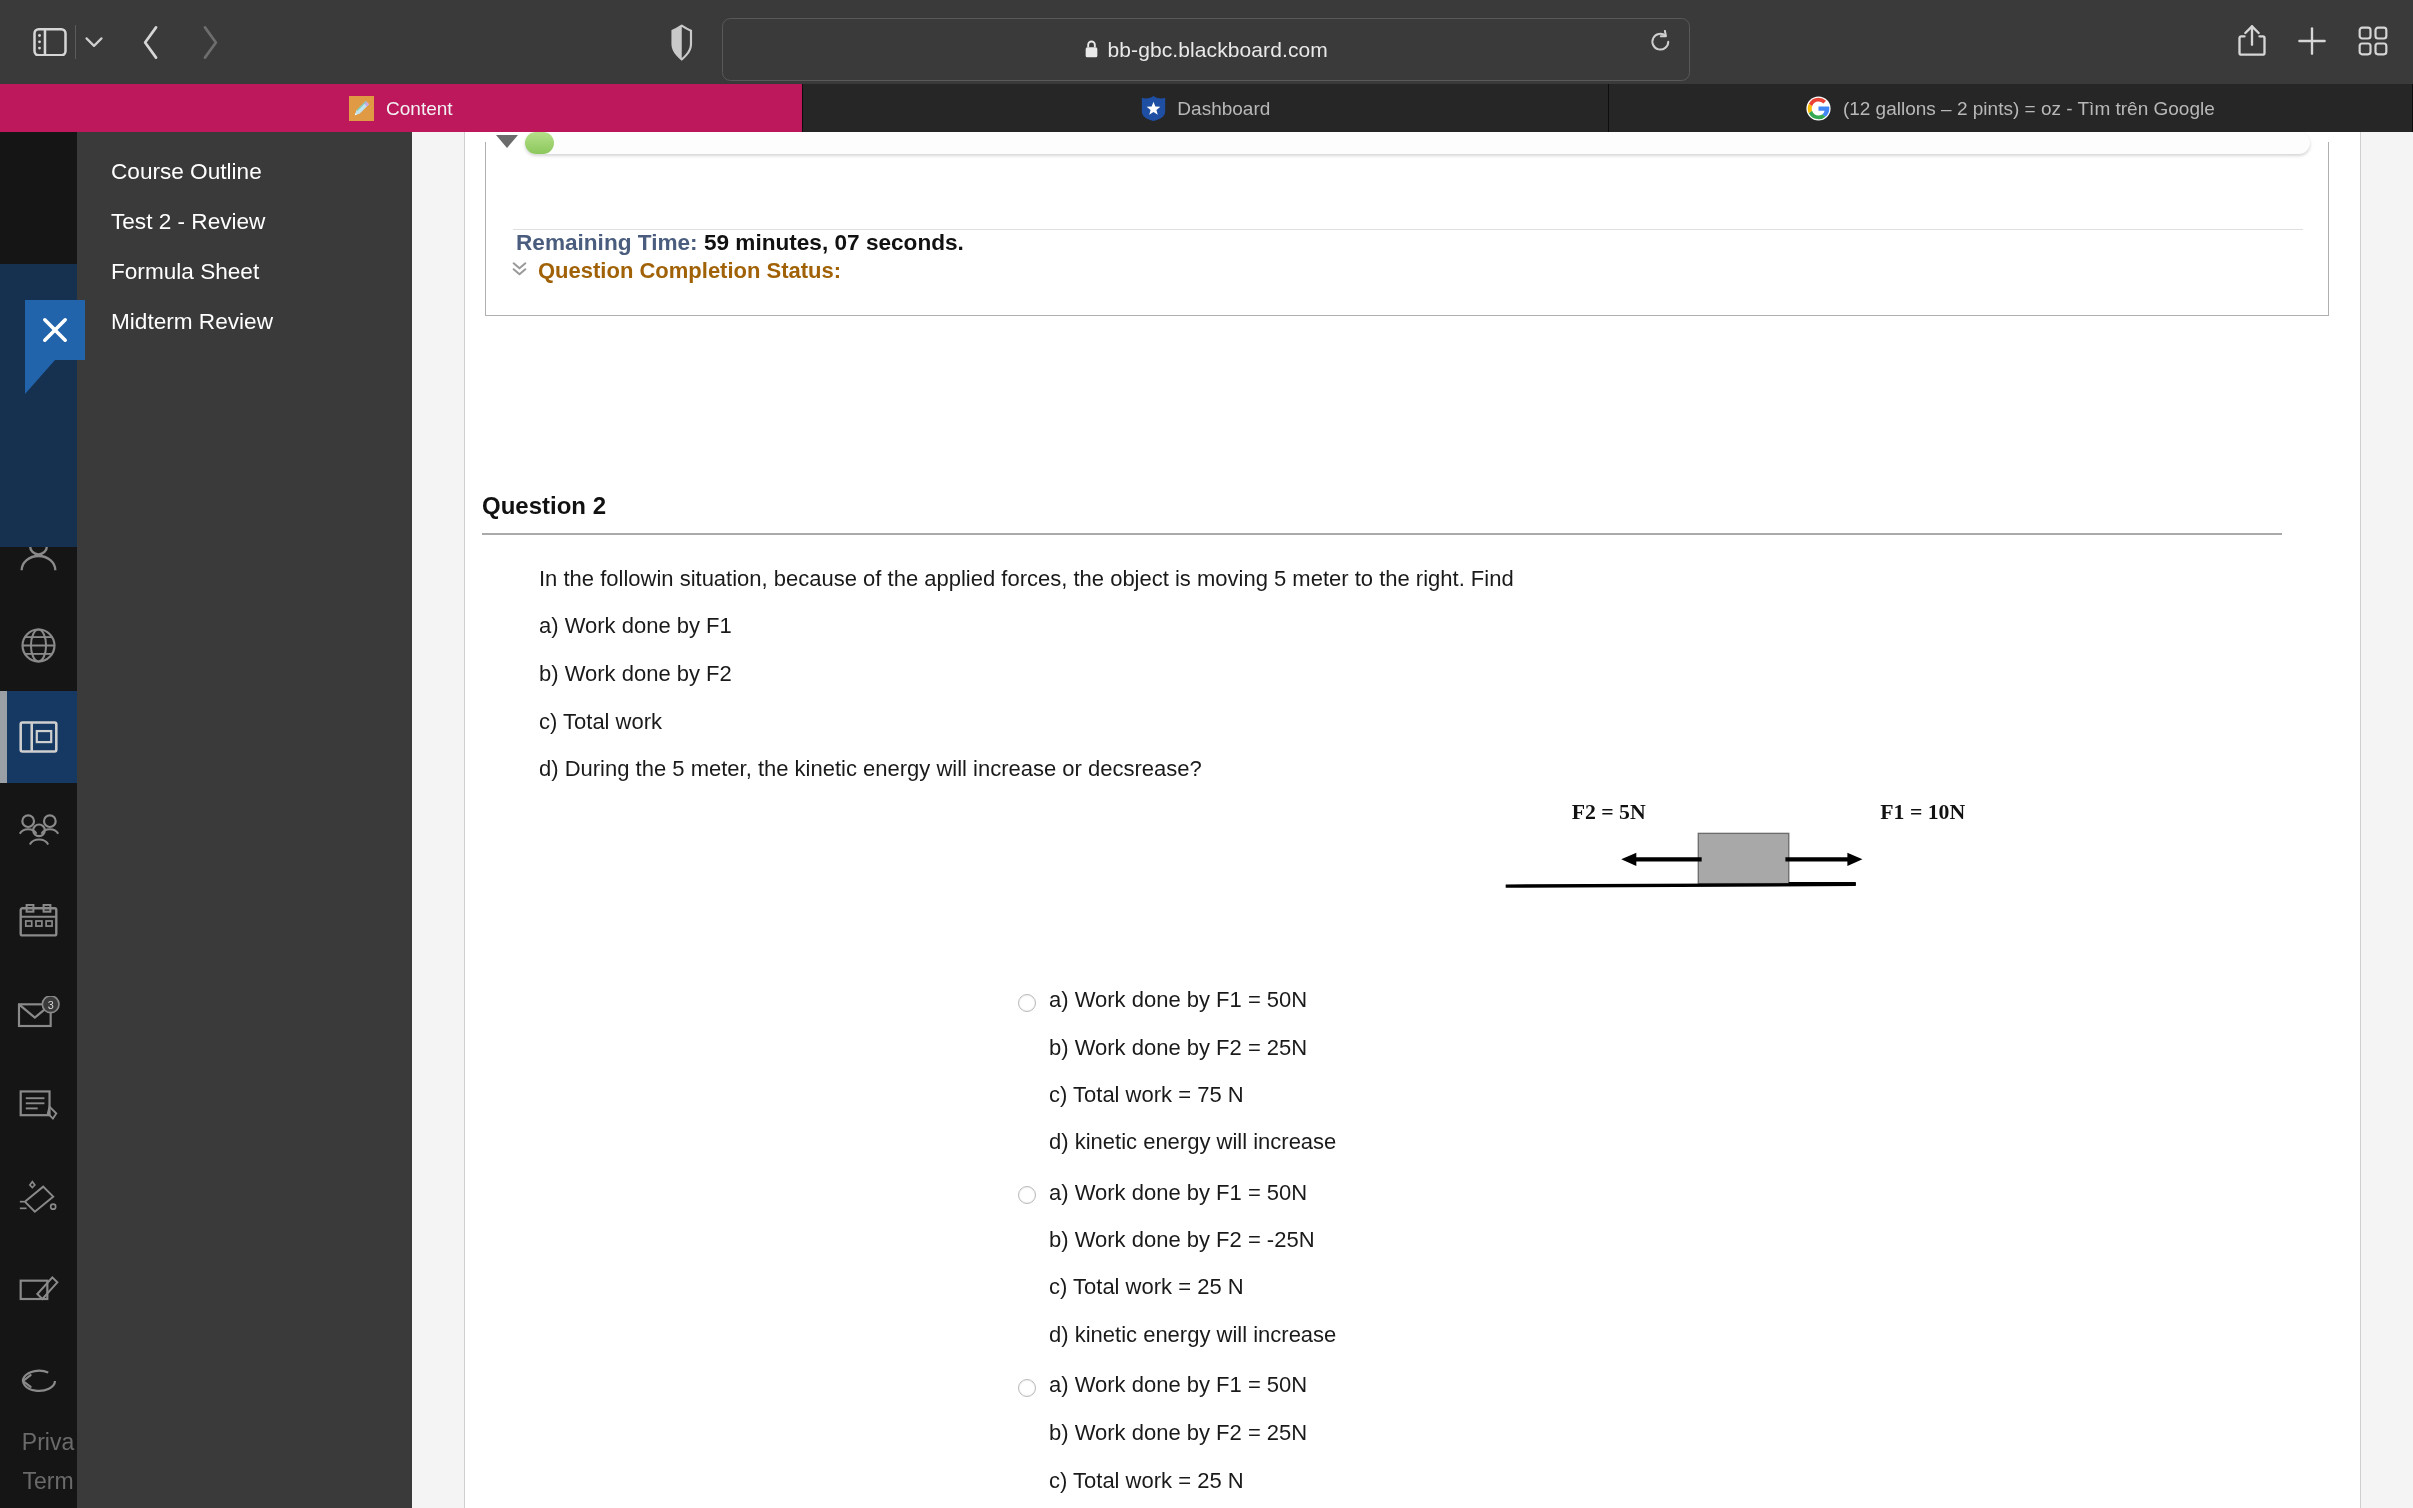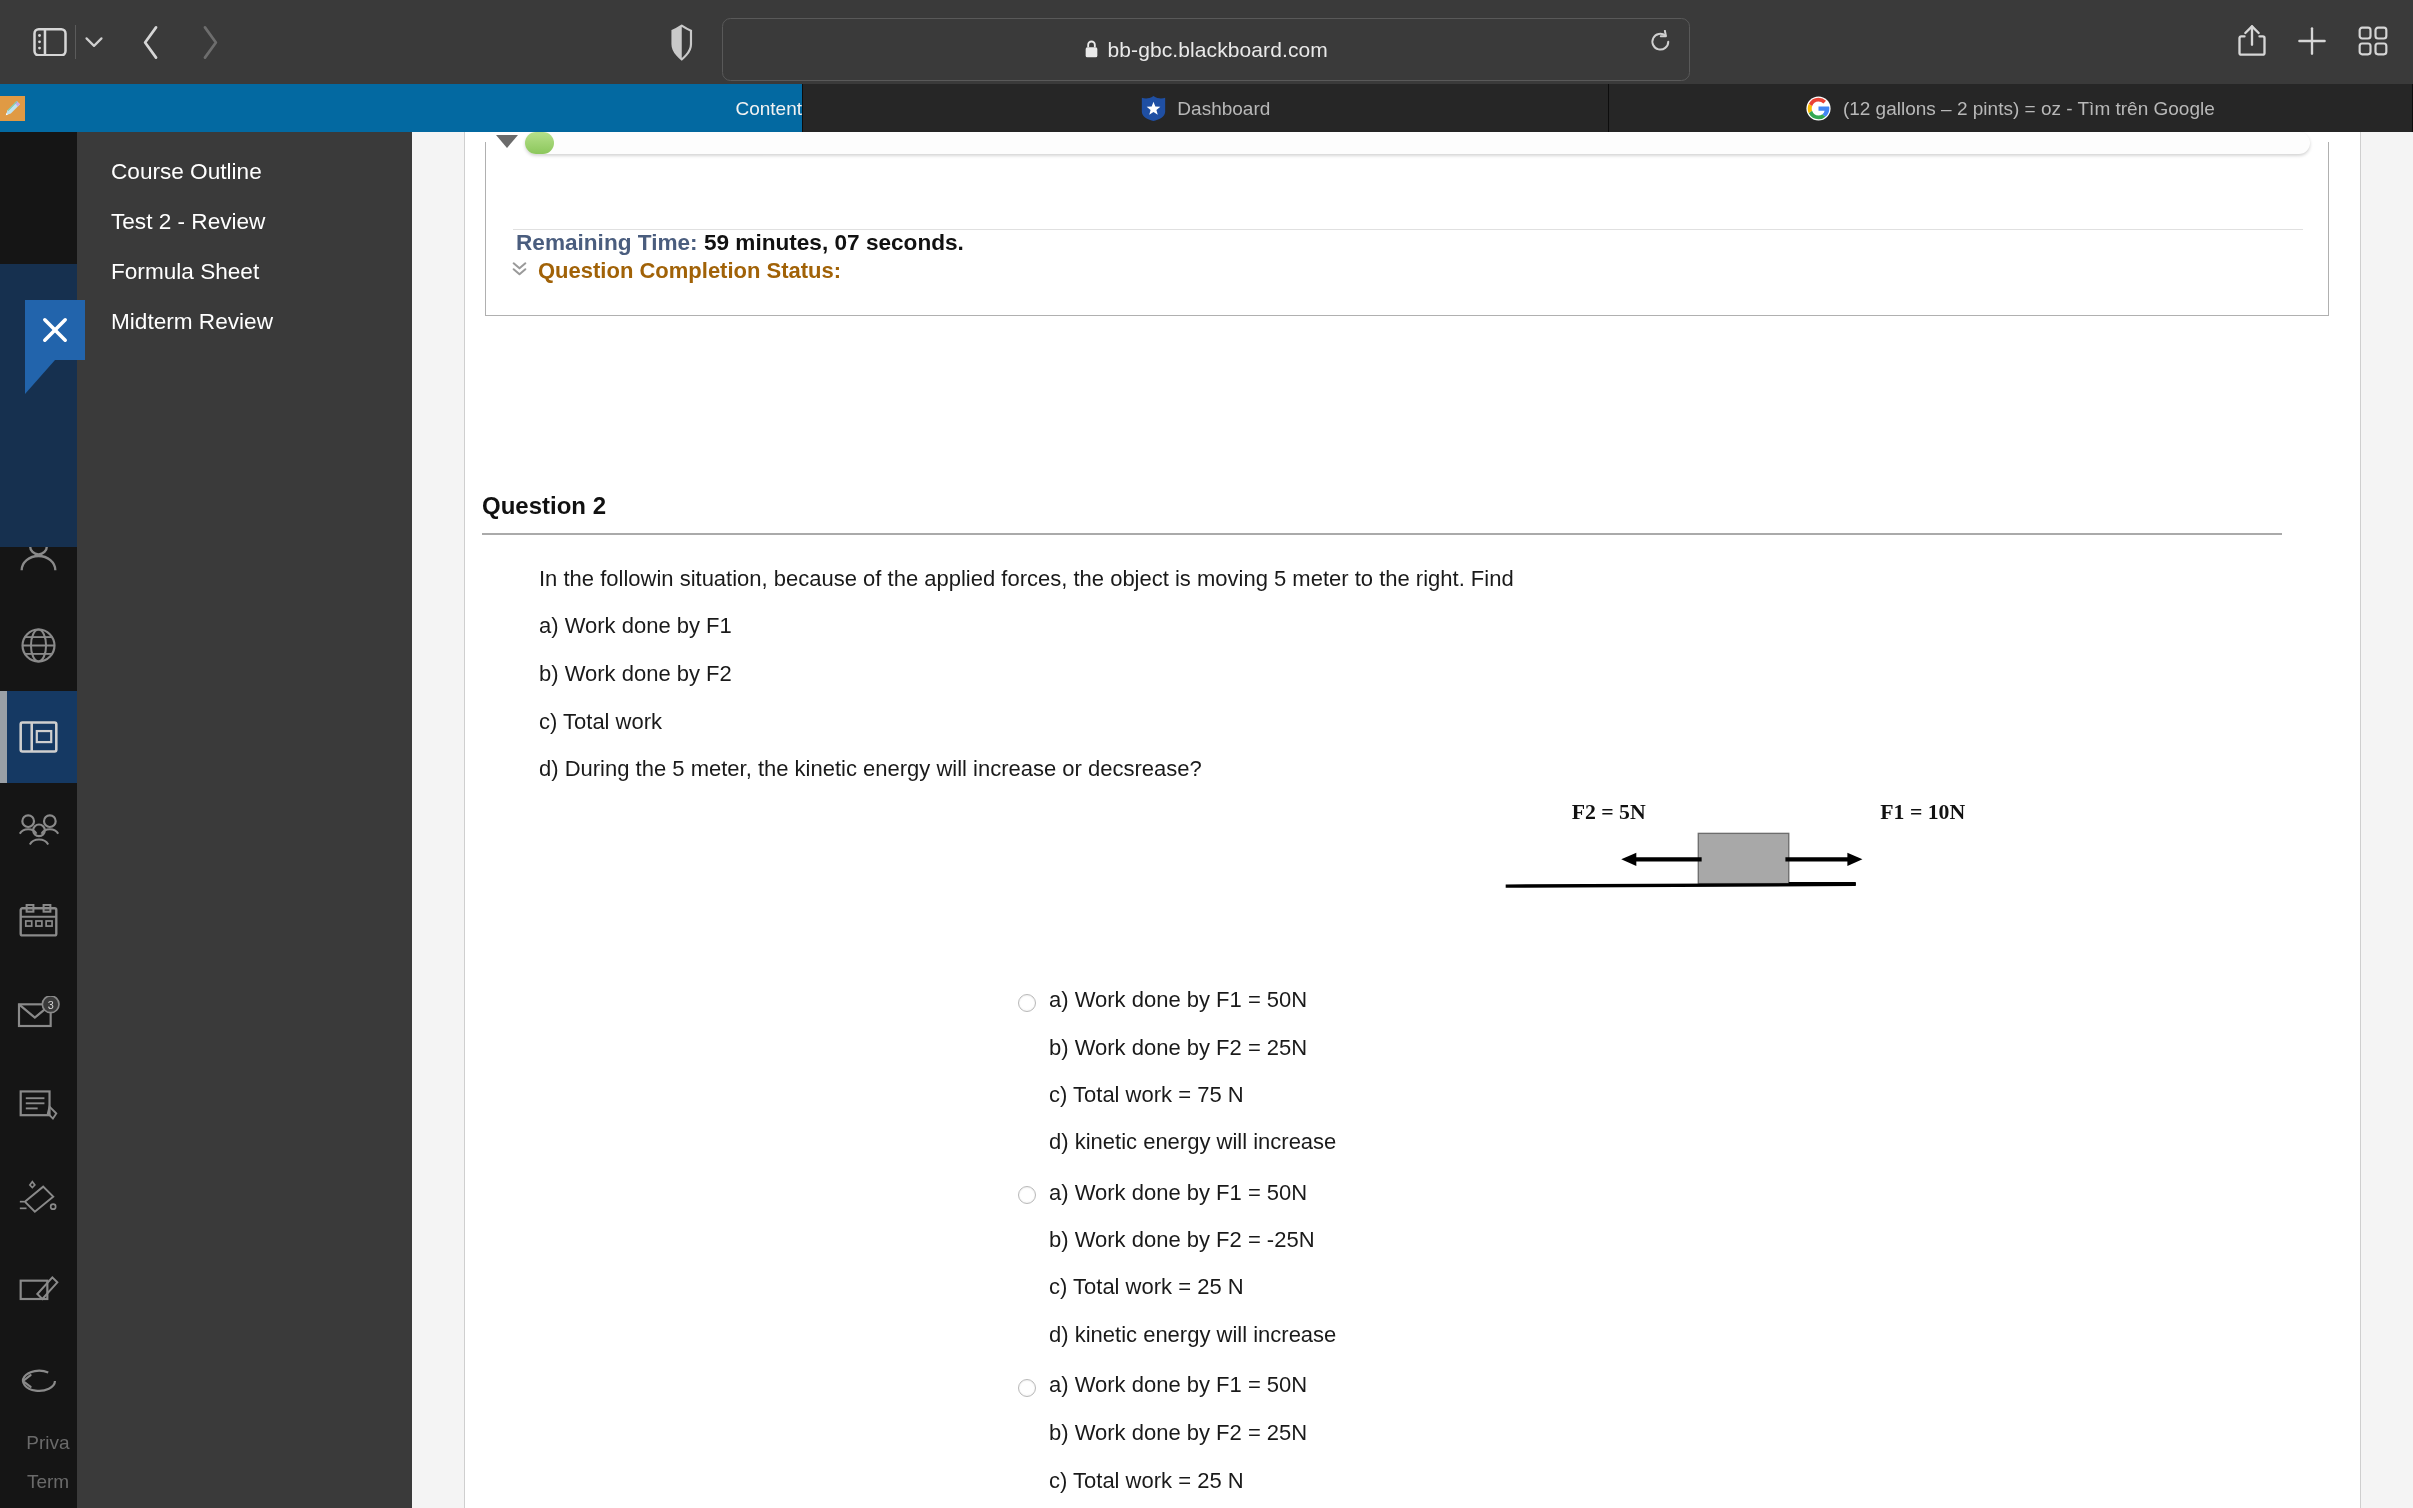--- a/index.html
+++ b/index.html
@@ -46,21 +46,21 @@
   
   #tab-strip {
     position: absolute; left: 0; top: 84px; width: 2413px; height: 49px;
     display: flex; background: #262626;
   }
   .browser-tab {
     height: 49px; display: flex; align-items: center; justify-content: center;
     gap: 11.7px; font-size: 19px; color: #b8b8b8;
     border-right: 0.8px solid #0d0d0d; position: relative;
   }
-  .browser-tab.active { background: #0369a1; color: #f2f2f2; justify-content: space-between; }
+  .browser-tab.active { background: #be185d; color: #f2f2f2; }
   #tab-0 { width: 803px; }
   #tab-1 { width: 806px; }
   #tab-2 { flex: 1; }
   .tab-favicon { width: 25px; height: 25px; flex: 0 0 auto; display:block; }
 
   
   #icon-rail {
     position: absolute; left: 0; top: 132px; width: 77px; height: 1376px;
     background: #151515;
   }
@@ -83,21 +83,21 @@
   #rail-close-wrap {
     position: absolute; left: 0; top: 132px; width: 77px; height: 283px;
     background: #16304f; z-index: 5;
   }
   #rail-close-wrap::after{
     content:""; position:absolute; left:25px; top:96px; width:0;height:0;
     border-left: 30px solid #2264ac; border-bottom: 34px solid transparent;
   }
   #rail-footer {
     position: absolute; left: 0; bottom: 6.7px; width: 96px;
-    color: #6a6a6a; font-size: 19px; line-height: 39px; text-align: center;
+    color: #6a6a6a; font-size: 23px; line-height: 39px; text-align: center;
   }
 
   
   #course-menu {
     position: absolute; left: 77px; top: 132px; width: 335px; height: 1376px;
     background: #3a3a3a;
   }
   .menu-item {
     padding: 0 0 0 34px; height: 50px; display: flex; align-items: center;
     color: #ffffff; font-size: 22.6px;

